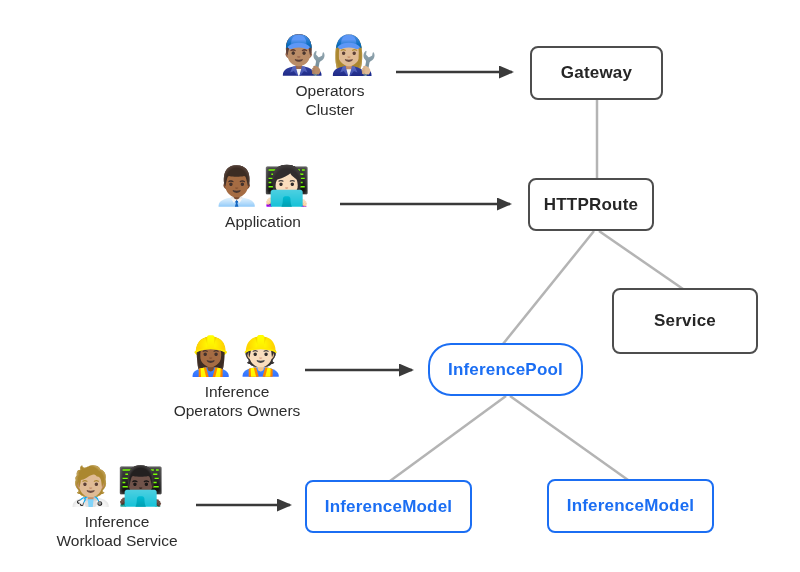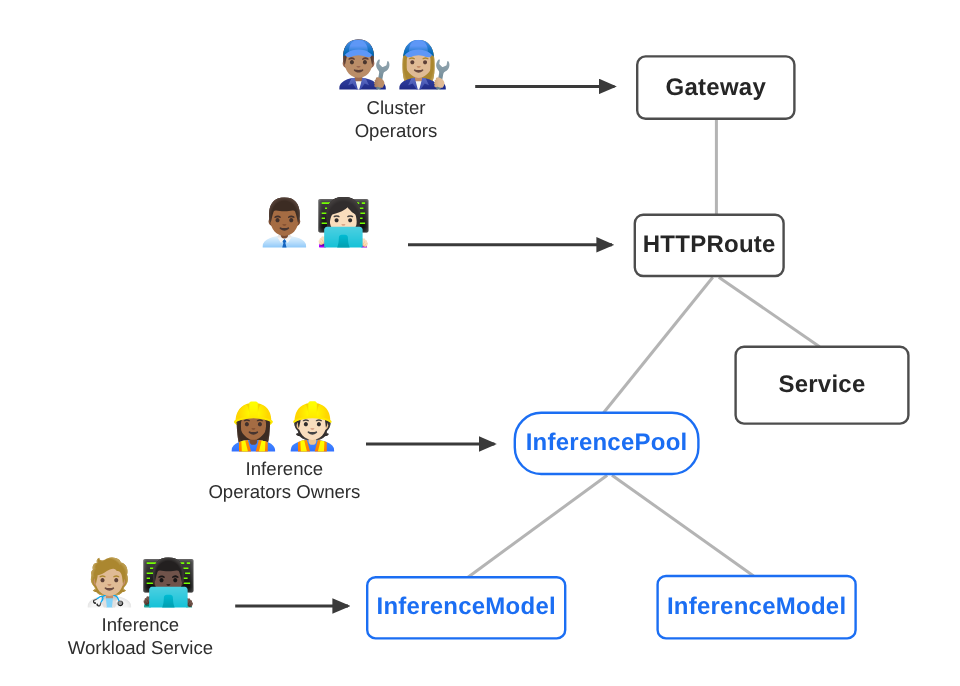--- a/index.html
+++ b/index.html
@@ -24,21 +24,21 @@
   .node {
     position: absolute;
     z-index: 2;
     background: #ffffff;
     border: 2.5px solid #4d4d4d;
     border-radius: 8px;
     display: flex;
     align-items: center;
     justify-content: center;
     font-weight: bold;
-    font-size: 20px;
+    font-size: 17px;
     color: #262626;
     letter-spacing: 0.2px;
     box-sizing: border-box;
   }
   .node.blue {
     border-color: #1b6ef3;
     color: #1b6ef3;
   }
   .node-gateway            { left: 530px; top: 46px;  width: 133px; height: 54px; }
   .node-httproute          { left: 528px; top: 178px; width: 126px; height: 53px; }
@@ -91,28 +91,29 @@
 
     <line x1="396" y1="72" x2="512" y2="72" stroke="#3a3a3a" stroke-width="2.5" marker-end="url(#arrowhead)"></line>
     <line x1="340" y1="204" x2="510" y2="204" stroke="#3a3a3a" stroke-width="2.5" marker-end="url(#arrowhead)"></line>
     <line x1="305" y1="370" x2="412" y2="370" stroke="#3a3a3a" stroke-width="2.5" marker-end="url(#arrowhead)"></line>
     <line x1="196" y1="505" x2="290" y2="505" stroke="#3a3a3a" stroke-width="2.5" marker-end="url(#arrowhead)"></line>
   </svg>
 
   <div class="persona persona-cluster-operators">
     <div class="emojis">👨🏽‍🔧👩🏼‍🔧</div>
     <div class="label">
+      <div>Operators</div>
       <div>Cluster</div>
-      <div>Operators</div>
     </div>
   </div>
 
   <div class="persona persona-application-developers">
     <div class="emojis">👨🏾‍💼👩🏻‍💻</div>
     <div class="label">
+      <div>Application</div>
     </div>
   </div>
 
   <div class="persona persona-platform-owners">
     <div class="emojis">👷🏾‍♀️👷🏻</div>
     <div class="label">
       <div>Inference</div>
       <div>Operators Owners</div>
     </div>
   </div>

